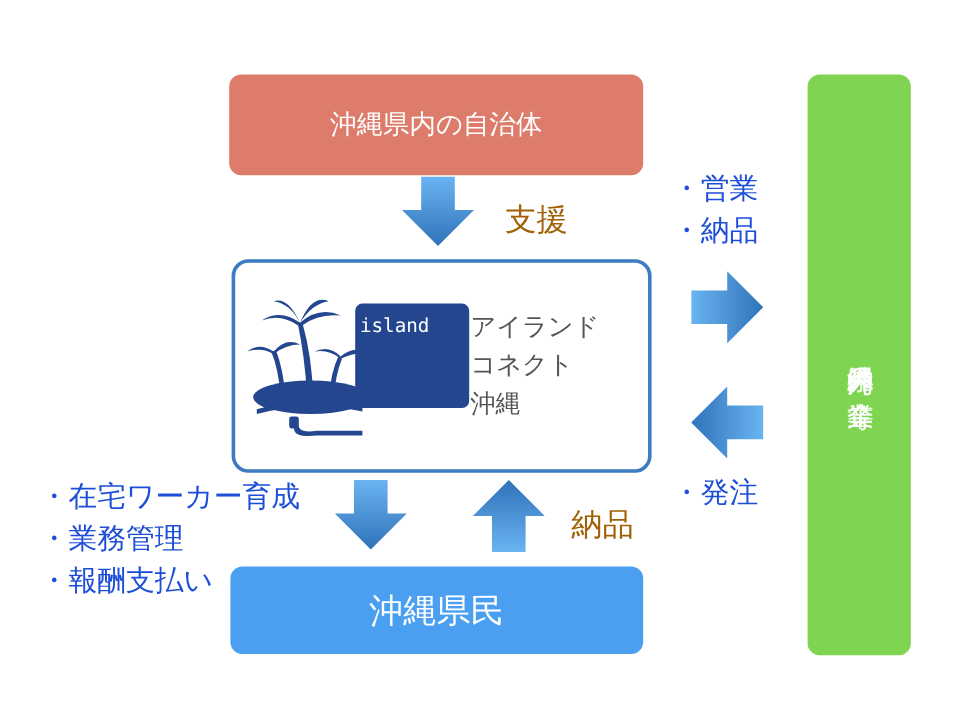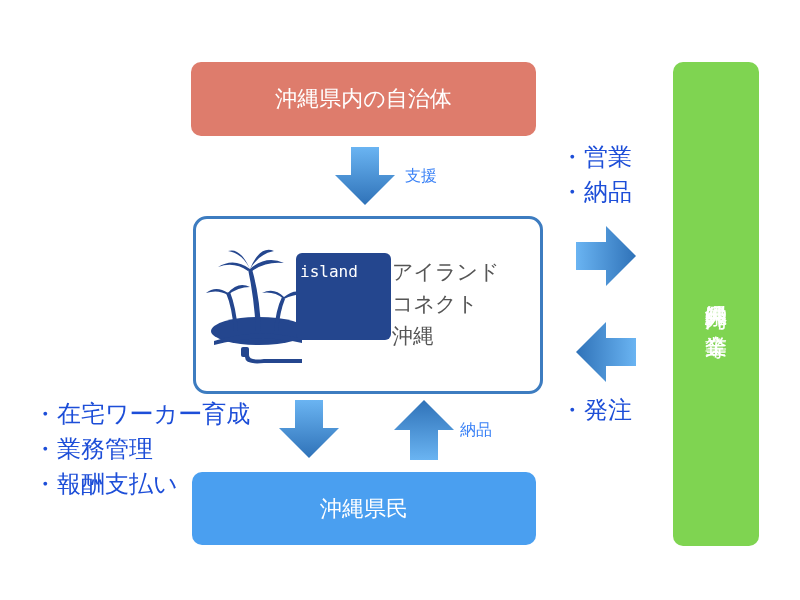--- a/index.html
+++ b/index.html
@@ -1,24 +1,24 @@
 <!DOCTYPE html>
 <html><head>
 <meta charset="utf-8">
 <style>
   html,body{margin:0;padding:0;}
   body{width:800px;height:600px;background:#ffffff;position:relative;overflow:hidden;
        font-family:"DejaVu Sans",sans-serif;color:#444;}
   .box{position:absolute;border-radius:10px;display:flex;align-items:center;justify-content:center;color:#fff;}
-  #gov{left:191px;top:62px;width:345px;height:74px;background:#de7c6c;font-size:22px;}
-  #residents{left:192px;top:472px;width:344px;height:73px;background:#4a9ff0;font-size:22px;}
+  #gov{left:191px;top:62px;width:345px;height:84px;background:#de7c6c;font-size:22px;}
+  #residents{left:192px;top:472px;width:344px;height:73px;background:#4a9ff0;font-size:28px;}
   #companies{left:673px;top:62px;width:86px;height:484px;background:#7fd451;}
   #companies .vt{writing-mode:vertical-rl;text-orientation:upright;font-size:22px;letter-spacing:1px;}
   #center{position:absolute;left:193px;top:216px;width:344px;height:172px;border:3px solid #3d7cc0;border-radius:14px;background:#fff;}
-  .lbl{position:absolute;font-size:16px;color:#3b82f6;white-space:nowrap;}
+  .lbl{position:absolute;font-size:26px;color:#a16207;white-space:nowrap;margin-left:16px;}
   .list{position:absolute;font-size:24px;color:#1d4ed8;line-height:35px;}
   .list div{white-space:nowrap;}
   .arrow{position:absolute;}
   #logo{position:absolute;left:8px;top:28px;width:180px;height:118px;}
   #logo-box{position:absolute;left:296px;top:253px;width:95px;height:87px;background:#24468e;border-radius:6px;color:#fff;
      font-family:"DejaVu Sans Mono",monospace;font-size:16px;line-height:25px;padding-left:4px;box-sizing:border-box;padding-top:6px;}
   #center-name{position:absolute;left:392px;top:256px;width:140px;text-align:left;font-size:21px;line-height:32px;color:#555;}
 </style>
 </head>
 <body>

